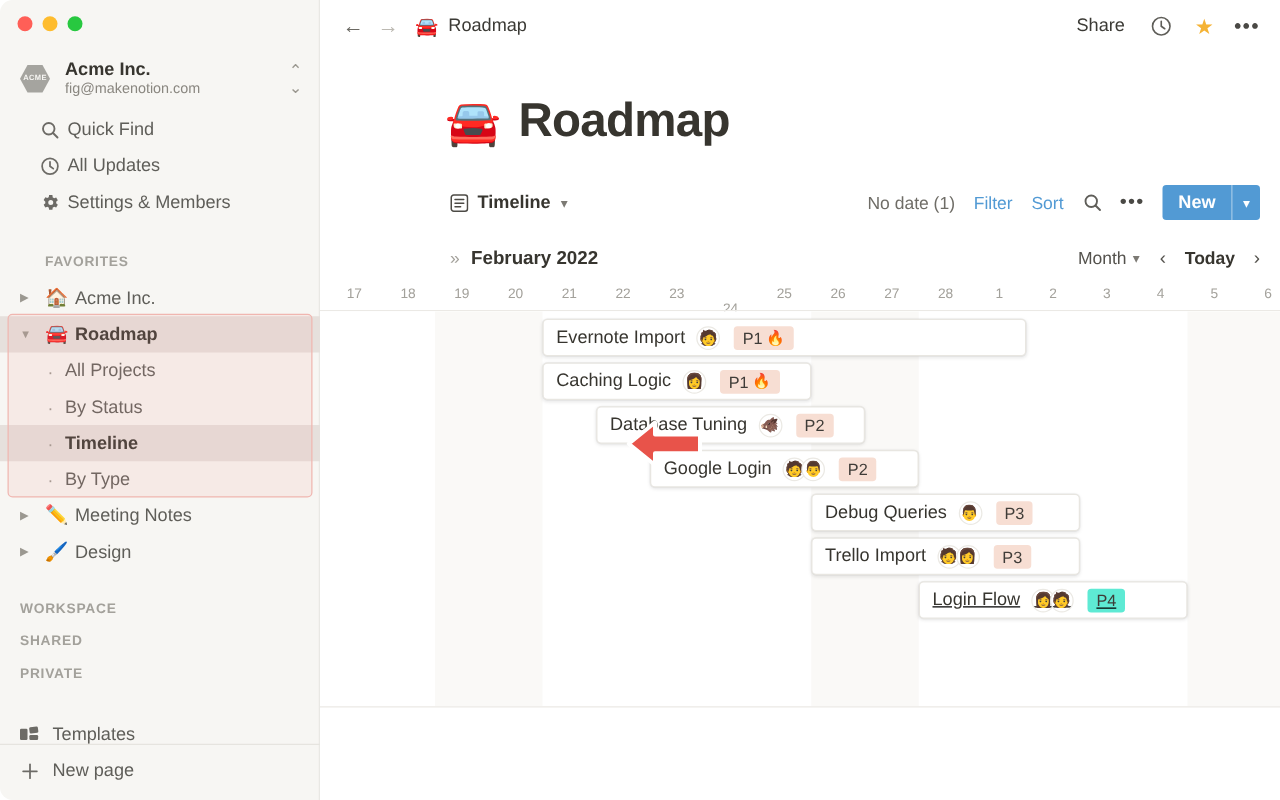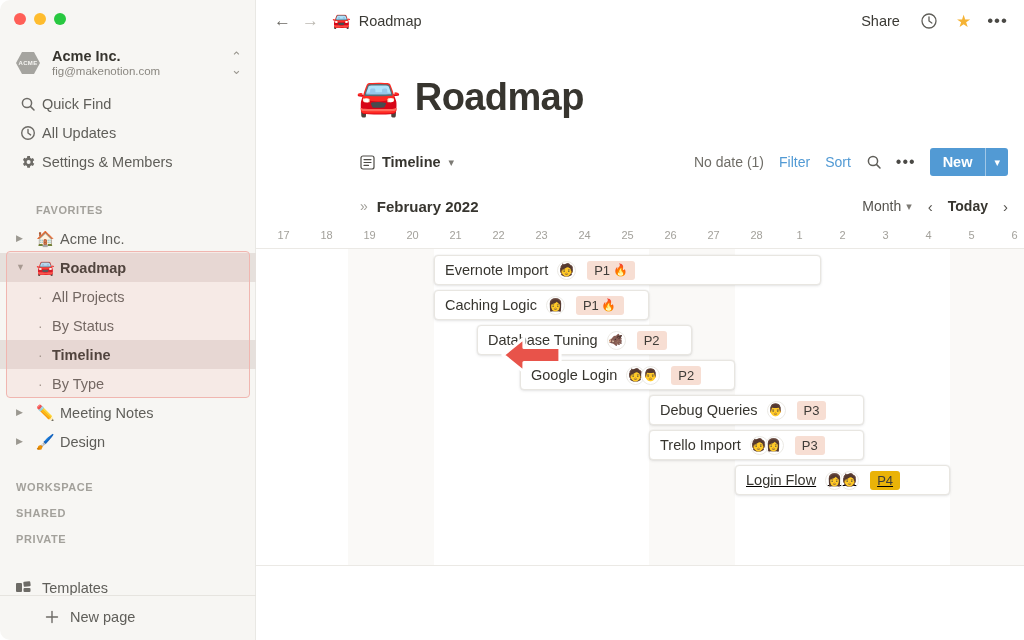--- a/index.html
+++ b/index.html
@@ -47,21 +47,21 @@
     display: flex; align-items: center; justify-content: center;
     color: #f7f6f3; font-size: 6px; font-weight: bold; letter-spacing: .3px;
   }
   .acct-txt { margin-left: 12px; flex: 1 1 auto; min-width: 0; }
   .acct-name { font-size: 14.5px; font-weight: bold; color: #37352f; line-height: 16px; }
   .acct-mail { font-size: 11.5px; color: #8a8780; line-height: 15px; }
   .acct-chev { color: #9b9890; font-size: 13px; line-height: 1; }
 
   .navrow {
     display: flex; align-items: center;
-    height: 29px; padding-left: 20px; color: #5f5e59;
+    height: 29px; padding-left: 32px; color: #5f5e59;
     font-size: 14.5px;
   }
   .navrow .ico { width: 22px; flex: 0 0 22px; display:flex; align-items:center; color:#6d6b66; }
   #nav-quickfind { position: absolute; top: 89px; left: 0; width: 256px; }
   #nav-allupdates { position: absolute; top: 118px; left: 0; width: 256px; }
   #nav-settings   { position: absolute; top: 147px; left: 0; width: 256px; }
 
   .sect-label {
     position: absolute; left: 16px;
     font-size: 11px; font-weight: bold; color: #a3a19b;
@@ -112,21 +112,21 @@
     pointer-events: none;
   }
 
   #sb-divider {
     position: absolute; left: 0; top: 595px; width: 256px; height: 1px;
     background: #e6e4df;
   }
   #row-templates { position: absolute; top: 574px; left: 0; width: 256px;
     display:flex; align-items:center; height: 27px; font-size: 14.5px; color:#5f5e59; padding-left:16px; }
   #row-newpage  { position: absolute; top: 603px; left: 0; width: 256px;
-    display:flex; align-items:center; height: 27px; font-size: 14.5px; color:#5f5e59; padding-left:16px;margin-left:28px; }
+    display:flex; align-items:center; height: 27px; font-size: 14.5px; color:#5f5e59; padding-left:16px; }
   #row-templates .ico, #row-newpage .ico { width: 26px; flex:0 0 26px; color:#6d6b66; display:flex; align-items:center; }
 
   
   #main { position: relative; flex: 1 1 auto; height: 640px; background: #fff; }
 
   #topbar {
     position: absolute; top: 0; left: 0; width: 768px; height: 42px;
     display: flex; align-items: center; padding: 0 16px 0 18px;
   }
   #topbar .navarrow { font-size: 17px; color: #6b6963; width: 28px; }
@@ -216,21 +216,21 @@
     background: #fff; border: 1px solid #ebe9e4;
     display: flex; align-items: center; justify-content: center;
     font-size: 12px; line-height: 1; overflow: hidden;
   }
   .av + .av { margin-left: -4px; }
   .badge {
     margin-left: 11px; border-radius: 3px; padding: 2px 7px;
     font-size: 13px; color: #3f3c38; display:flex; align-items:center; gap:3px;
   }
   .badge.p1, .badge.p2, .badge.p3 { background: #f7ded3; }
-  .badge.p4 { background: #eab308; }
+  .badge.p4 { background: #5eead4; }
   .badge .fire { font-size: 12px; }
 
   
   #arrow {
     position: absolute; left: 244px; top: 333px;
     width: 64px; height: 44px;
     pointer-events: none;
   }
 </style>
 </head>
@@ -423,21 +423,21 @@
     </div>
 
     <div id="tl-dates">
         <div class="datecell" style="left: 6px;">17</div>
         <div class="datecell" style="left: 49px;">18</div>
         <div class="datecell" style="left: 92px;">19</div>
         <div class="datecell" style="left: 135px;">20</div>
         <div class="datecell" style="left: 178px;">21</div>
         <div class="datecell" style="left: 221px;">22</div>
         <div class="datecell" style="left: 264px;">23</div>
-        <div class="datecell" style="left: 307px;">24</div>
+        <div class="datecell" style="left: 307px; margin-top: 12px;">24</div>
         <div class="datecell" style="left: 350px;">25</div>
         <div class="datecell" style="left: 393px;">26</div>
         <div class="datecell" style="left: 436px;">27</div>
         <div class="datecell" style="left: 479px;">28</div>
         <div class="datecell" style="left: 522px;">1</div>
         <div class="datecell" style="left: 565px;">2</div>
         <div class="datecell" style="left: 608px;">3</div>
         <div class="datecell" style="left: 651px;">4</div>
         <div class="datecell" style="left: 694px;">5</div>
         <div class="datecell" style="left: 737px;">6</div>

